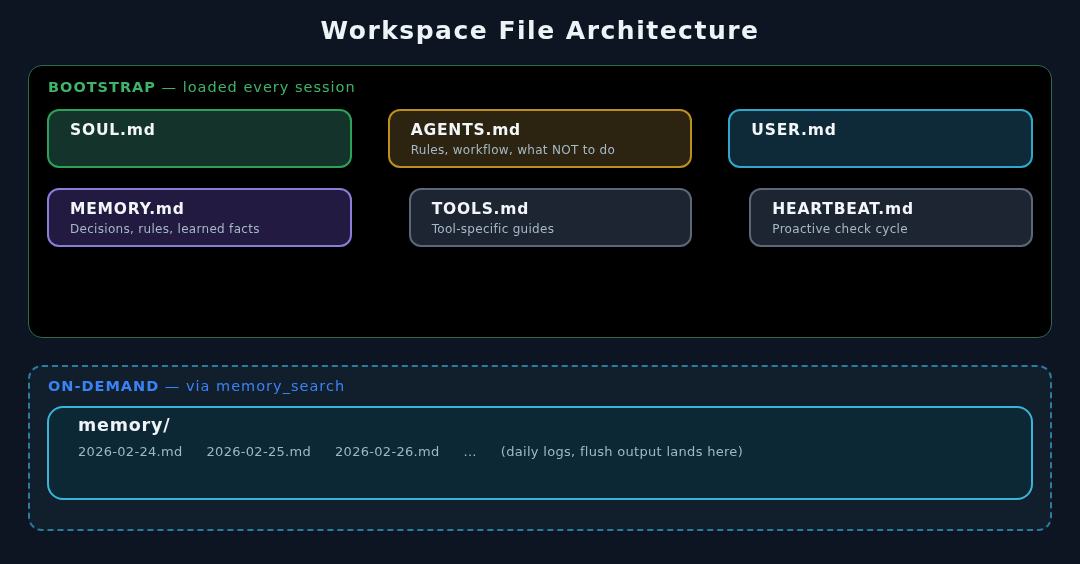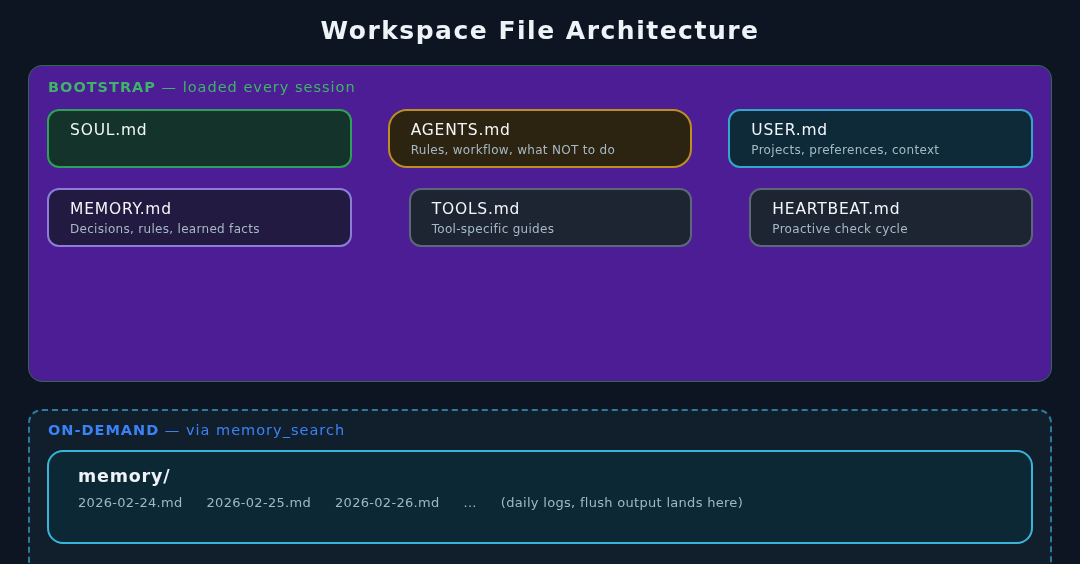--- a/index.html
+++ b/index.html
@@ -23,22 +23,22 @@
     font-weight: 700;
     letter-spacing: 1.5px;
     color: #eef3f7;
     line-height: 1.2;
   }
   .section {
     margin: 19px 28px 0 28px;
     border-radius: 14px;
   }
   .section.bootstrap {
-    height: 317px;
-    background: #4c1d95;
+    height: 273px;
+    background: #000000;
     border: 1px solid #2c6b4e;
     padding: 13px 18px;
   }
   .section.ondemand {
     margin-top: 27px;
     height: 166px;
     background: #111f2d;
     border: 2px dashed #2b7c9d;
     padding: 11px 17px;
   }
@@ -59,43 +59,43 @@
   }
   .card {
     height: 59px;
     border-radius: 12px;
     padding: 9px 21px;
     border: 2px solid #5c6878;
     background: #1d2533;
   }
   .card .card-title {
     font-size: 15.5px;
-    font-weight: 400;
+    font-weight: 700;
     letter-spacing: 0.8px;
     color: #f3f6f8;
     line-height: 1.35;
   }
   .card .card-desc {
     margin-top: 2px;
     font-size: 12px;
     letter-spacing: 0.3px;
     color: #a6b9c7;
   }
   .card.soul    { border-color: #2da158; background: #14332a; }
-  .card.agents  { border-color: #bd8f1e; background: #2c2410; border-radius: 19px; }
+  .card.agents  { border-color: #bd8f1e; background: #2c2410; }
   .card.user    { border-color: #31a7c9; background: #0e2a39; }
   .card.memory  { border-color: #8b7dd8; background: #221a40; }
   .card.tools, .card.heartbeat { border-color: #5c6878; background: #1d2533; margin-left: 21px; }
   .folder-box {
     margin-top: 12px;
     height: 94px;
     border-radius: 16px;
     border: 2px solid #39b5da;
     background: #0d2835;
-    padding: 14px 29px;
+    padding: 7px 29px;
   }
   .folder-name {
     font-size: 17.5px;
     font-weight: 700;
     letter-spacing: 0.8px;
     color: #eef3f7;
   }
   .file-row {
     margin-top: 9px;
     display: flex;
@@ -123,21 +123,20 @@
     <div class="card-grid">
       <div class="card soul">
         <div class="card-title">SOUL.md</div>
       </div>
       <div class="card agents">
         <div class="card-title">AGENTS.md</div>
         <div class="card-desc">Rules, workflow, what NOT to do</div>
       </div>
       <div class="card user">
         <div class="card-title">USER.md</div>
-        <div class="card-desc">Projects, preferences, context</div>
       </div>
       <div class="card memory">
         <div class="card-title">MEMORY.md</div>
         <div class="card-desc">Decisions, rules, learned facts</div>
       </div>
       <div class="card tools">
         <div class="card-title">TOOLS.md</div>
         <div class="card-desc">Tool-specific guides</div>
       </div>
       <div class="card heartbeat">

